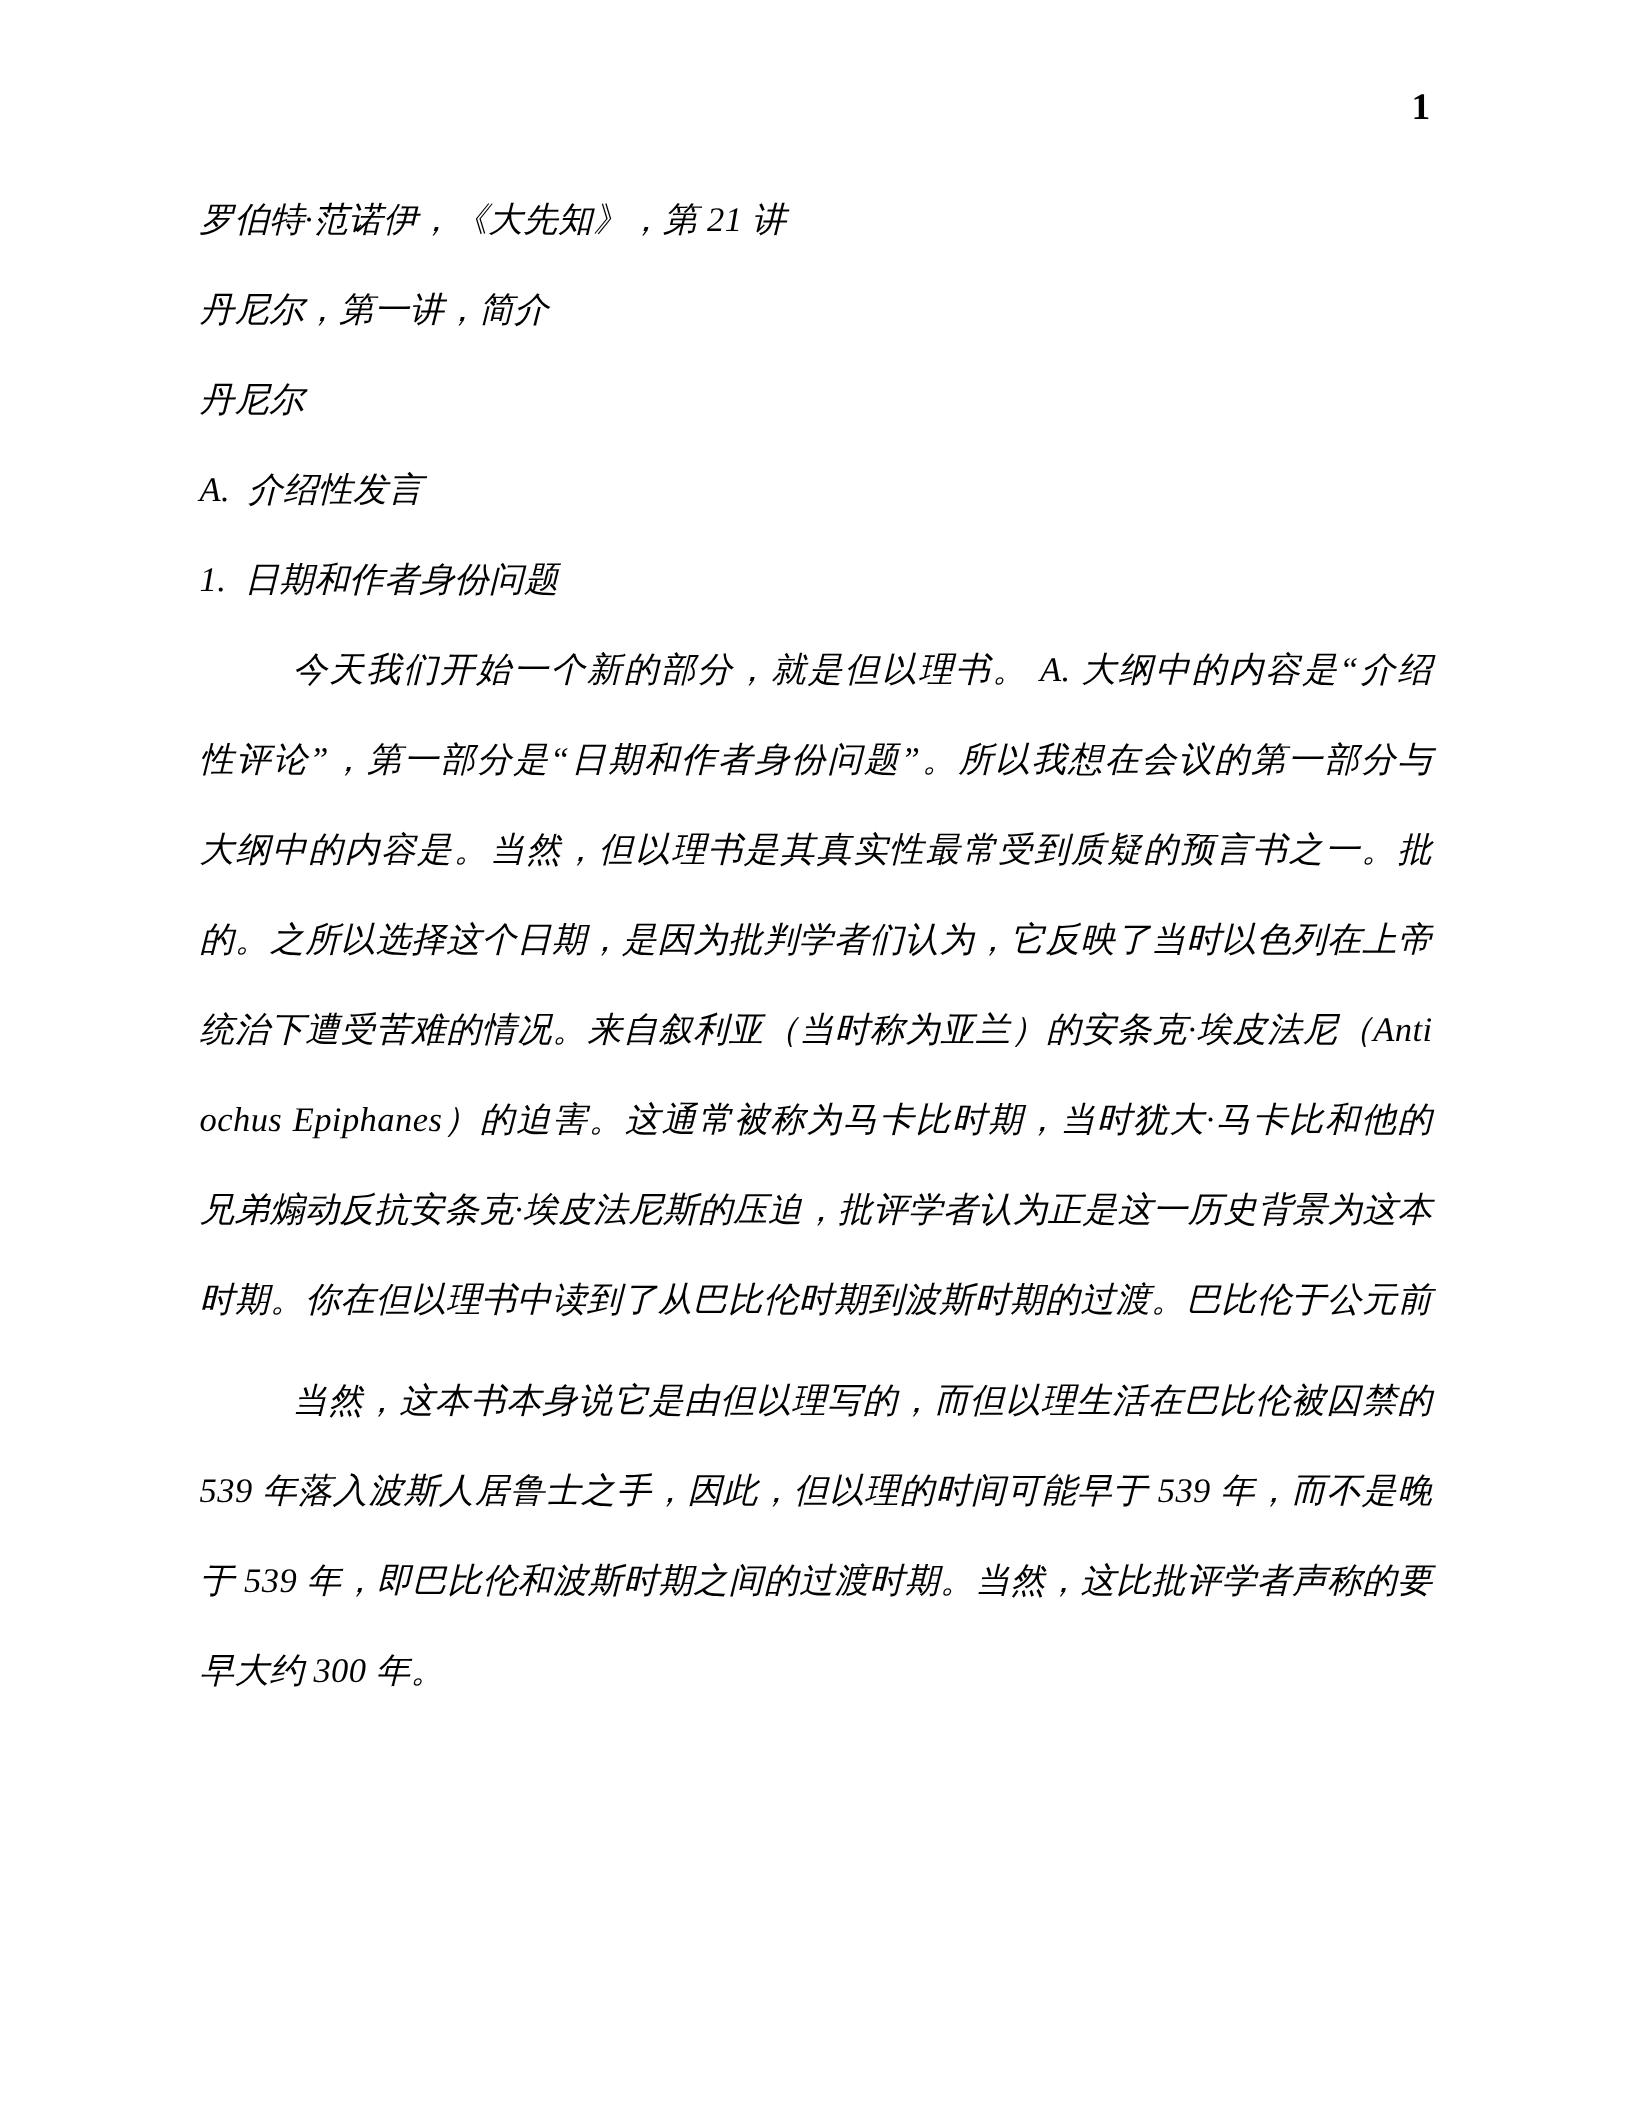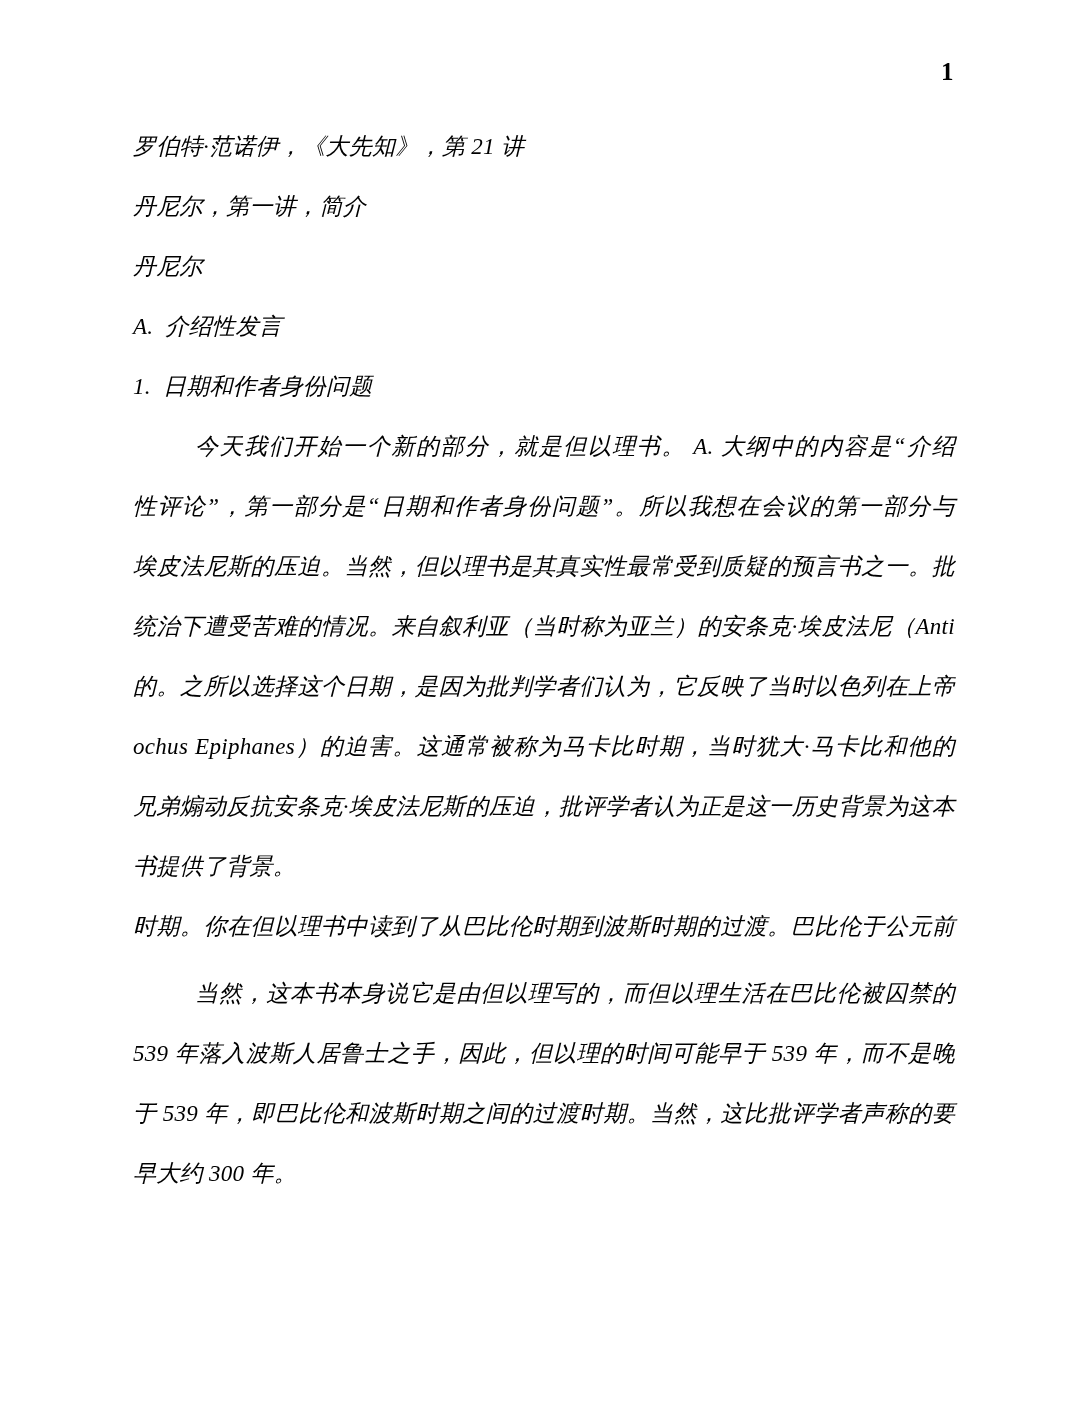--- a/index.html
+++ b/index.html
@@ -60,25 +60,24 @@
 <div class="page">
   <div class="page-number">1</div>
   <div class="content" id="document-content">
       <div class="line">罗伯特·范诺伊，《大先知》，第 21 讲</div>
       <div class="line">丹尼尔，第一讲，简介</div>
       <div class="line">丹尼尔</div>
       <div class="line">A.  介绍性发言</div>
       <div class="line">1.  日期和作者身份问题</div>
       <div class="line justify indent">今天我们开始一个新的部分，就是但以理书。 A. 大纲中的内容是“介绍</div>
       <div class="line justify">性评论”，第一部分是“日期和作者身份问题”。所以我想在会议的第一部分与</div>
-      <div class="line justify">埃皮法尼斯的压迫。当然，但以理书是其真实性最常受到质疑的预言书之一。批</div>
+      <div class="line justify">大纲中的内容是。当然，但以理书是其真实性最常受到质疑的预言书之一。批</div>
+      <div class="line justify">的。之所以选择这个日期，是因为批判学者们认为，它反映了当时以色列在上帝</div>
       <div class="line justify">统治下遭受苦难的情况。来自叙利亚（当时称为亚兰）的安条克·埃皮法尼（Anti</div>
-      <div class="line justify">的。之所以选择这个日期，是因为批判学者们认为，它反映了当时以色列在上帝</div>
       <div class="line justify">ochus Epiphanes）的迫害。这通常被称为马卡比时期，当时犹大·马卡比和他的</div>
       <div class="line justify">兄弟煽动反抗安条克·埃皮法尼斯的压迫，批评学者认为正是这一历史背景为这本</div>
-      <div class="line">书提供了背景。</div>
       <div class="line justify">时期。你在但以理书中读到了从巴比伦时期到波斯时期的过渡。巴比伦于公元前</div>
       <div class="line justify indent gap">当然，这本书本身说它是由但以理写的，而但以理生活在巴比伦被囚禁的</div>
       <div class="line justify">539 年落入波斯人居鲁士之手，因此，但以理的时间可能早于 539 年，而不是晚</div>
       <div class="line justify">于 539 年，即巴比伦和波斯时期之间的过渡时期。当然，这比批评学者声称的要</div>
       <div class="line">早大约 300 年。</div>
     </div>
 </div>
 
 </body></html>

